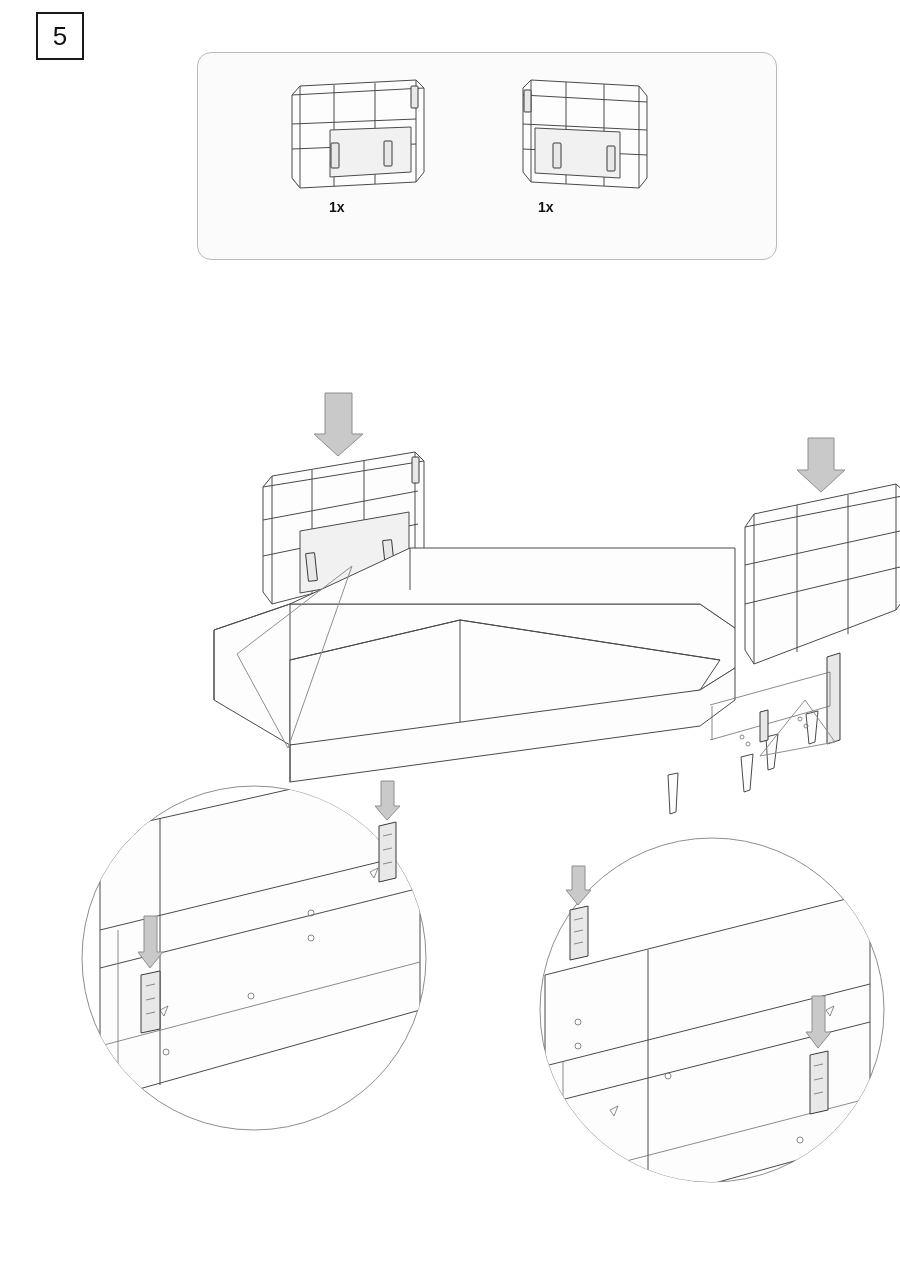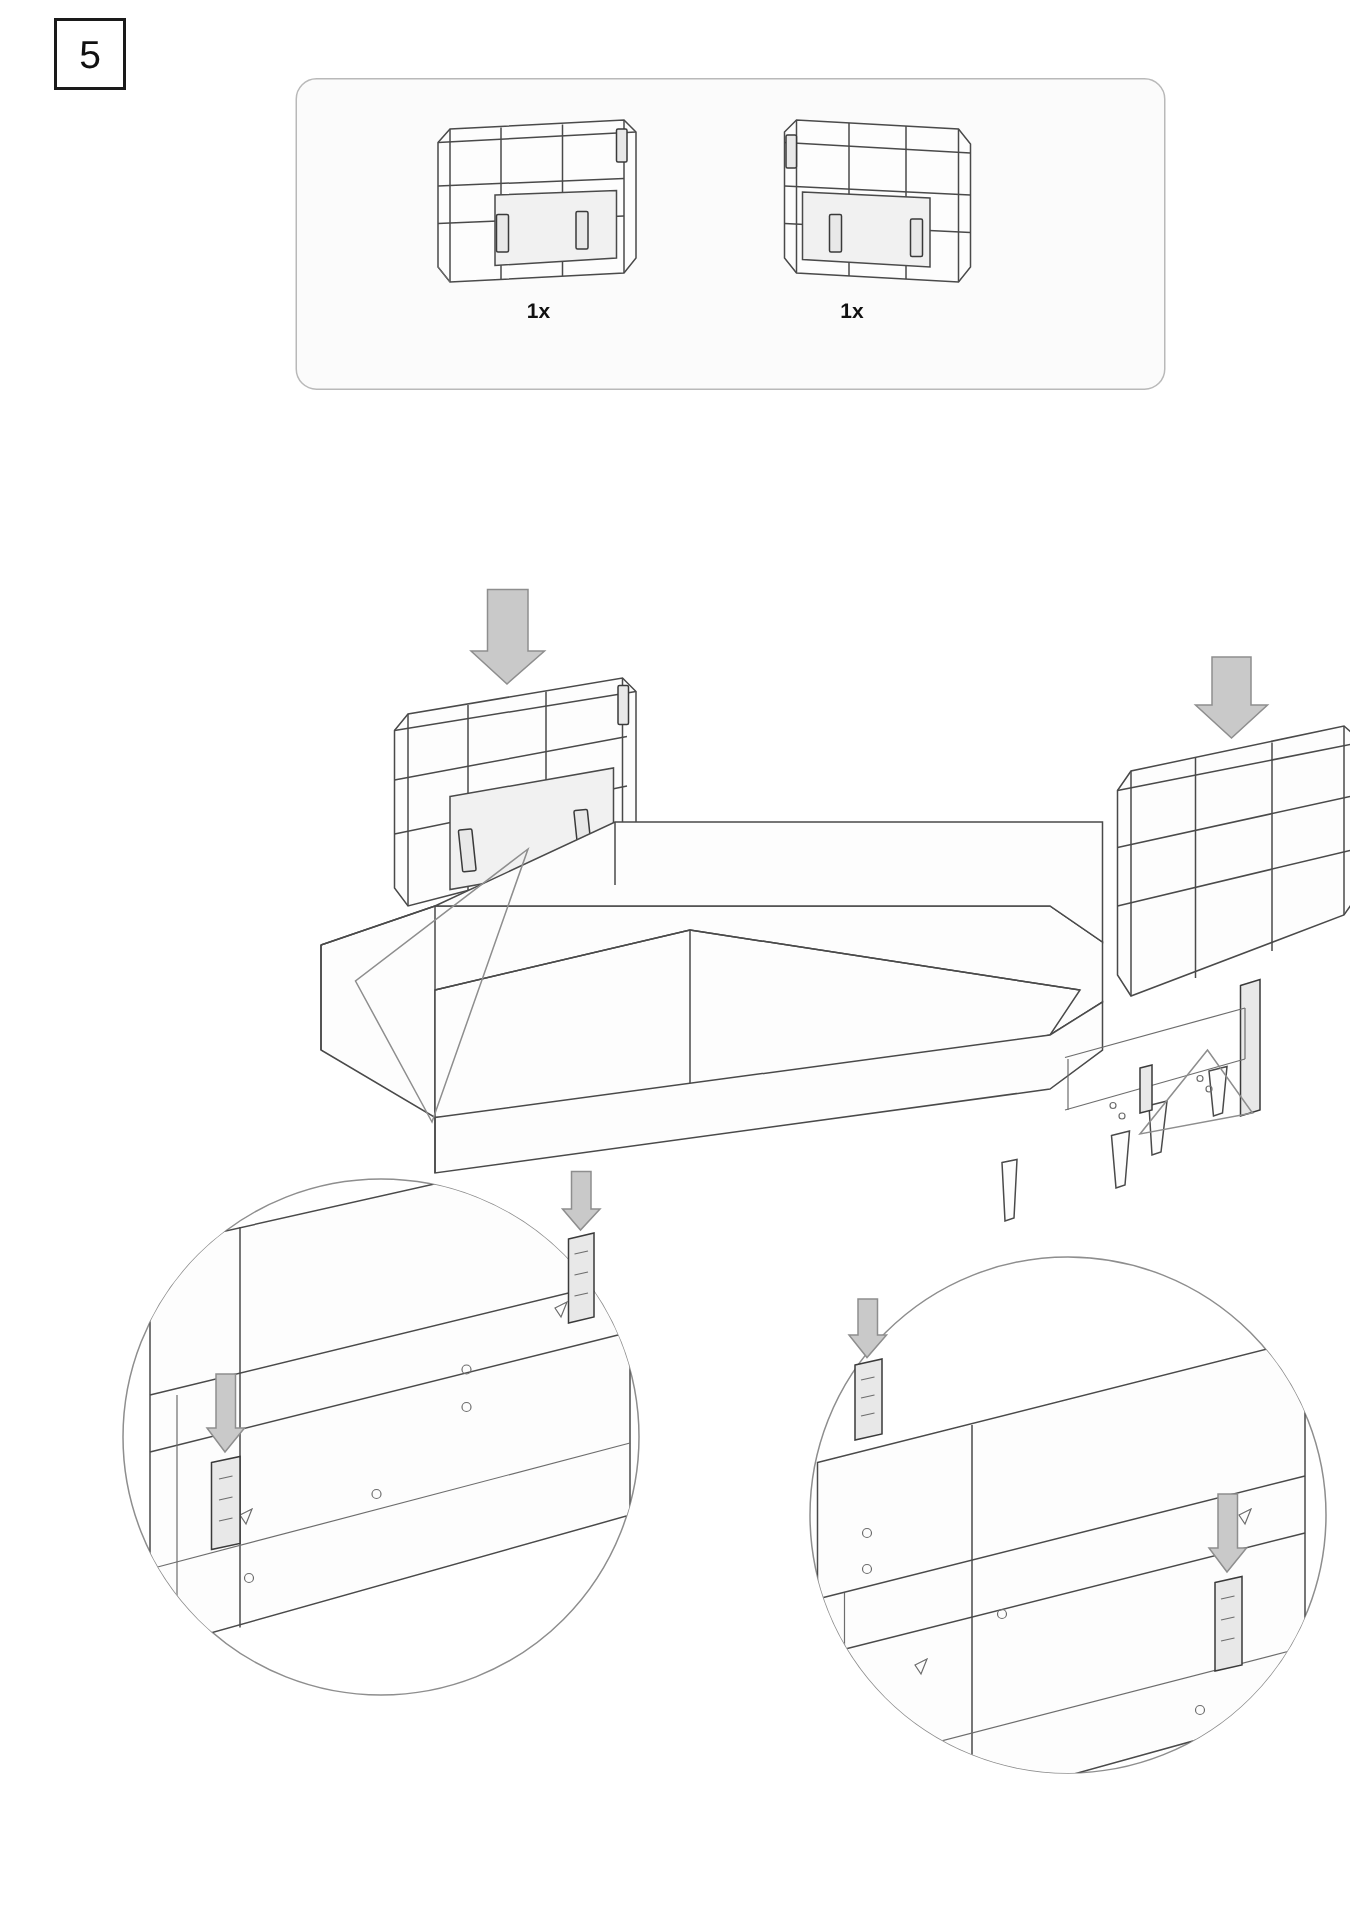--- a/index.html
+++ b/index.html
@@ -47,21 +47,20 @@
     border: 1px solid #b9b9b9;
     border-radius: 14px;
     background: #fbfbfb;
     box-sizing: border-box;
   }
   .part-label {
     position: absolute;
     font-size: 14px;
     font-weight: bold;
     color: #111111;
-    text-align: center;
     width: 60px;
   }
   .part-label.left { left: 329px; top: 199px; }
   .part-label.right { left: 538px; top: 199px; }
 
   svg.layer {
     position: absolute;
     left: 0;
     top: 0;
     width: 900px;

